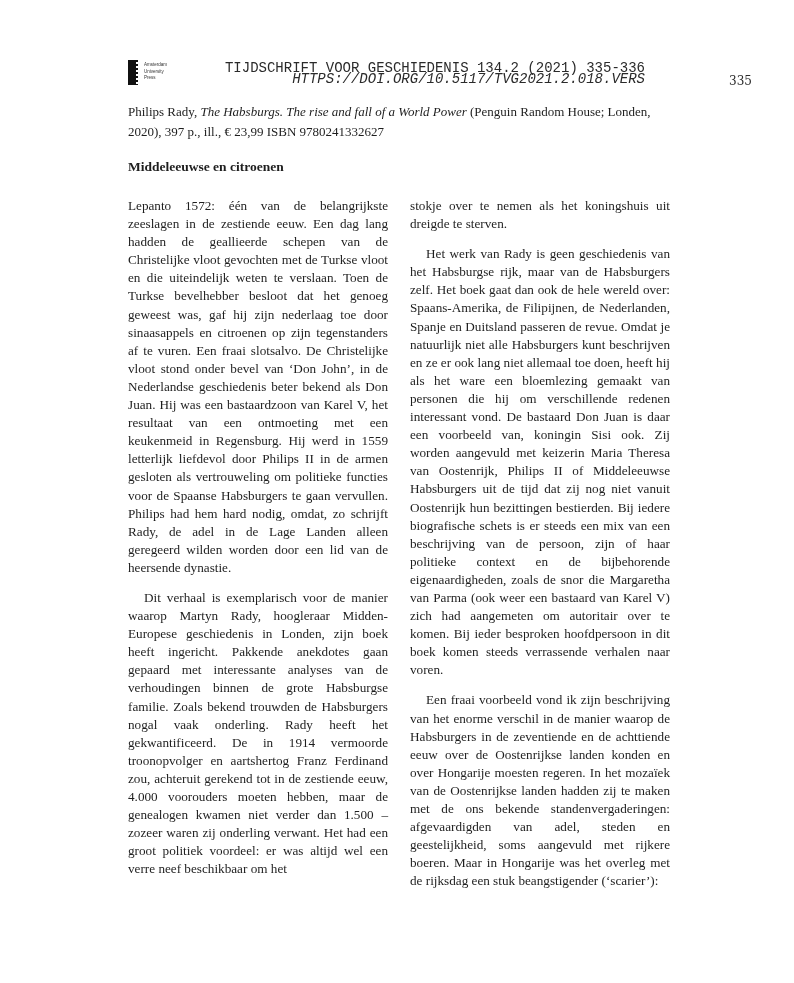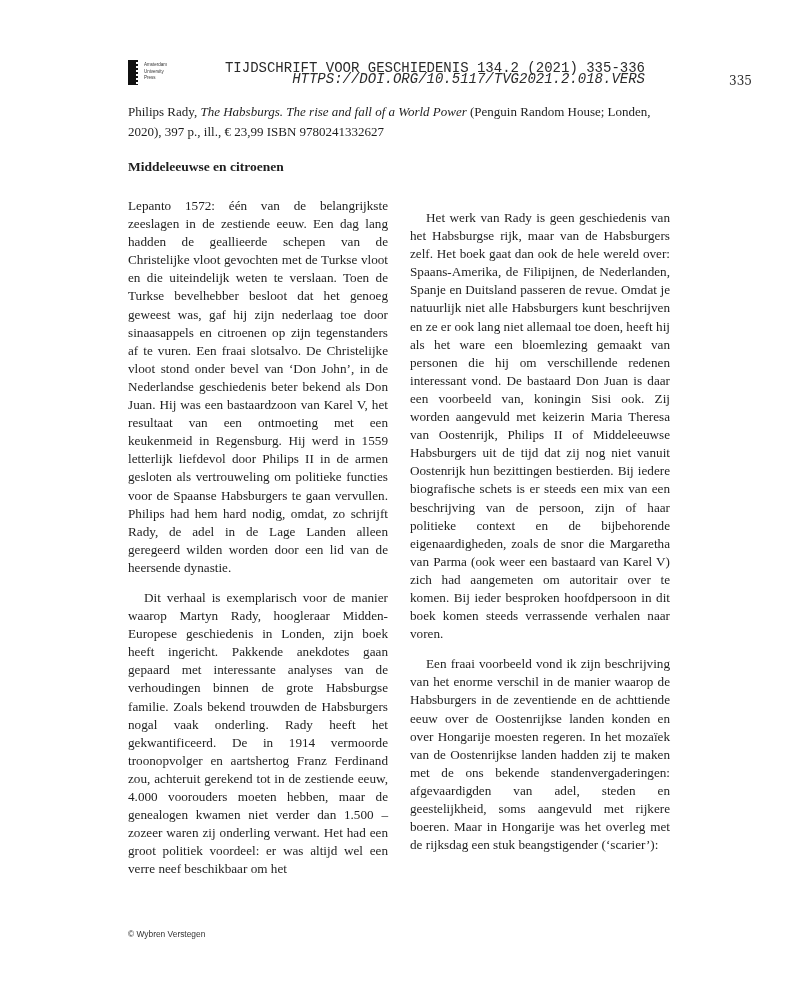--- a/index.html
+++ b/index.html
@@ -44,19 +44,19 @@
 <div class="citation serif"><span>Philips Rady, </span><i>The Habsburgs. The rise and fall of a World Power</i><span> (Penguin Random House; Londen, 2020), 397 p., ill., € 23,99 ISBN 9780241332627</span></div>
 
 <div class="heading serif">Middeleeuwse en citroenen</div>
 
 <div class="col left serif">
   <p>Lepanto 1572: één van de belangrijkste zeeslagen in de zestiende eeuw. Een dag lang hadden de geallieerde schepen van de Christelijke vloot gevochten met de Turkse vloot en die uiteindelijk weten te verslaan. Toen de Turkse bevelhebber besloot dat het genoeg geweest was, gaf hij zijn nederlaag toe door sinaasappels en citroenen op zijn tegenstanders af te vuren. Een fraai slotsalvo. De Christelijke vloot stond onder bevel van ‘Don John’, in de Nederlandse geschiedenis beter bekend als Don Juan. Hij was een bastaardzoon van Karel V, het resultaat van een ontmoeting met een keukenmeid in Regensburg. Hij werd in 1559 letterlijk liefdevol door Philips II in de armen gesloten als vertrouweling om politieke functies voor de Spaanse Habsburgers te gaan vervullen. Philips had hem hard nodig, omdat, zo schrijft Rady, de adel in de Lage Landen alleen geregeerd wilden worden door een lid van de heersende dynastie.</p>
   <p class="indent">Dit verhaal is exemplarisch voor de manier waarop Martyn Rady, hoogleraar Midden-Europese geschiedenis in Londen, zijn boek heeft ingericht. Pakkende anekdotes gaan gepaard met interessante analyses van de verhoudingen binnen de grote Habsburgse familie. Zoals bekend trouwden de Habsburgers nogal vaak onderling. Rady heeft het gekwantificeerd. De in 1914 vermoorde troonopvolger en aartshertog Franz Ferdinand zou, achteruit gerekend tot in de zestiende eeuw, 4.000 voorouders moeten hebben, maar de genealogen kwamen niet verder dan 1.500 – zozeer waren zij onderling verwant. Het had een groot politiek voordeel: er was altijd wel een verre neef beschikbaar om het</p>
 </div>
 
 <div class="col right serif">
+  <p>stokje over te nemen als het koningshuis uit dreigde te sterven.</p>
   <p class="indent">Het werk van Rady is geen geschiedenis van het Habsburgse rijk, maar van de Habsburgers zelf. Het boek gaat dan ook de hele wereld over: Spaans-Amerika, de Filipijnen, de Nederlanden, Spanje en Duitsland passeren de revue. Omdat je natuurlijk niet alle Habsburgers kunt beschrijven en ze er ook lang niet allemaal toe doen, heeft hij als het ware een bloemlezing gemaakt van personen die hij om verschillende redenen interessant vond. De bastaard Don Juan is daar een voorbeeld van, koningin Sisi ook. Zij worden aangevuld met keizerin Maria Theresa van Oostenrijk, Philips II of Middeleeuwse Habsburgers uit de tijd dat zij nog niet vanuit Oostenrijk hun bezittingen bestierden. Bij iedere biografische schets is er steeds een mix van een beschrijving van de persoon, zijn of haar politieke context en de bijbehorende eigenaardigheden, zoals de snor die Margaretha van Parma (ook weer een bastaard van Karel V) zich had aangemeten om autoritair over te komen. Bij ieder besproken hoofdpersoon in dit boek komen steeds verrassende verhalen naar voren.</p>
   <p class="indent">Een fraai voorbeeld vond ik zijn beschrijving van het enorme verschil in de manier waarop de Habsburgers in de zeventiende en de achttiende eeuw over de Oostenrijkse landen konden en over Hongarije moesten regeren. In het mozaïek van de Oostenrijkse landen hadden zij te maken met de ons bekende standenvergaderingen: afgevaardigden van adel, steden en geestelijkheid, soms aangevuld met rijkere boeren. Maar in Hongarije was het overleg met de rijksdag een stuk beangstigender (‘scarier’):</p>
 </div>
 
 <div class="footer">
-  <div>© Wybren Verstegen</div>
 </div>
 
 </body></html>

